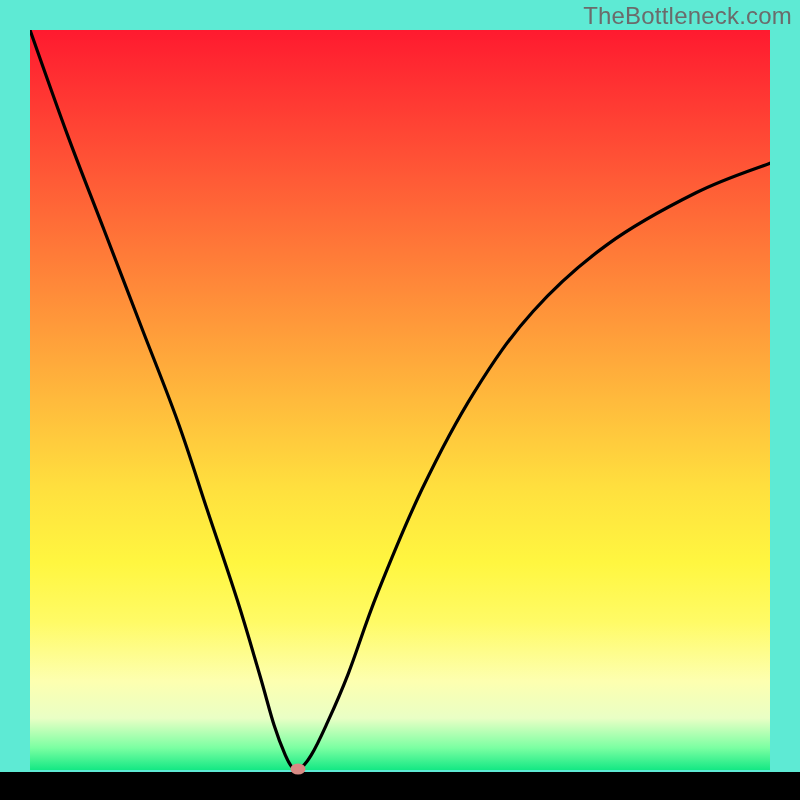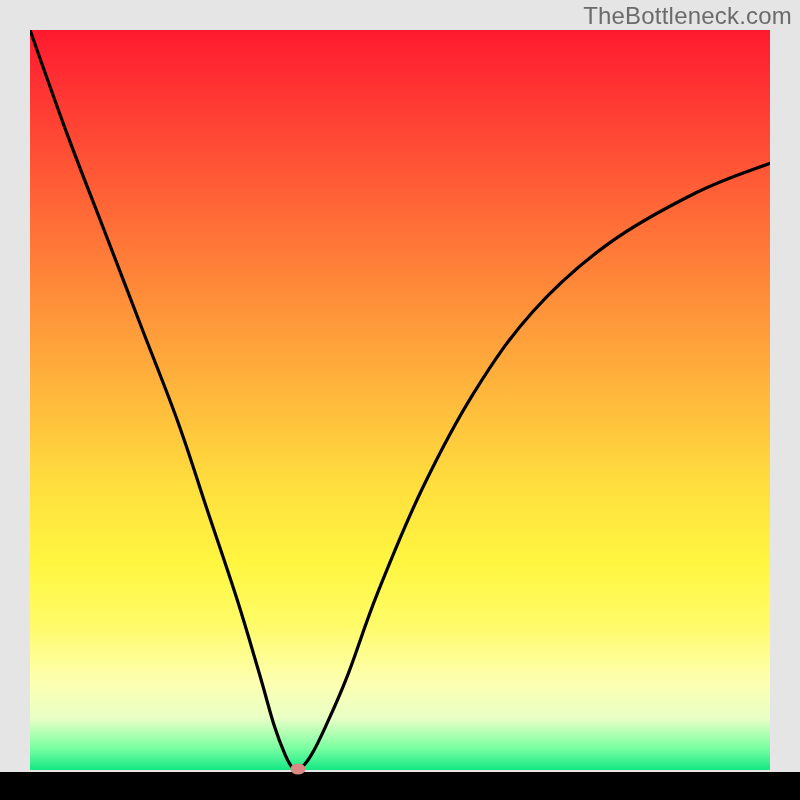--- a/index.html
+++ b/index.html
@@ -1,21 +1,21 @@
 <!DOCTYPE html>
 <html><head>
 <meta charset="utf-8">
 <style>
   * { margin: 0; padding: 0; box-sizing: border-box; }
   html, body { width: 800px; height: 800px; overflow: hidden; background: #000; }
   .frame {
     position: relative;
     width: 800px;
     height: 772px;
-    background: #e5e5e5;
+    background: #5eead4;
   }
   .watermark {
     position: absolute;
     top: 2px;
     right: 8px;
     font-family: Arial, Helvetica, sans-serif;
     font-size: 24px;
     font-weight: 500;
     color: #6b6b6b;
     letter-spacing: 0.2px;

